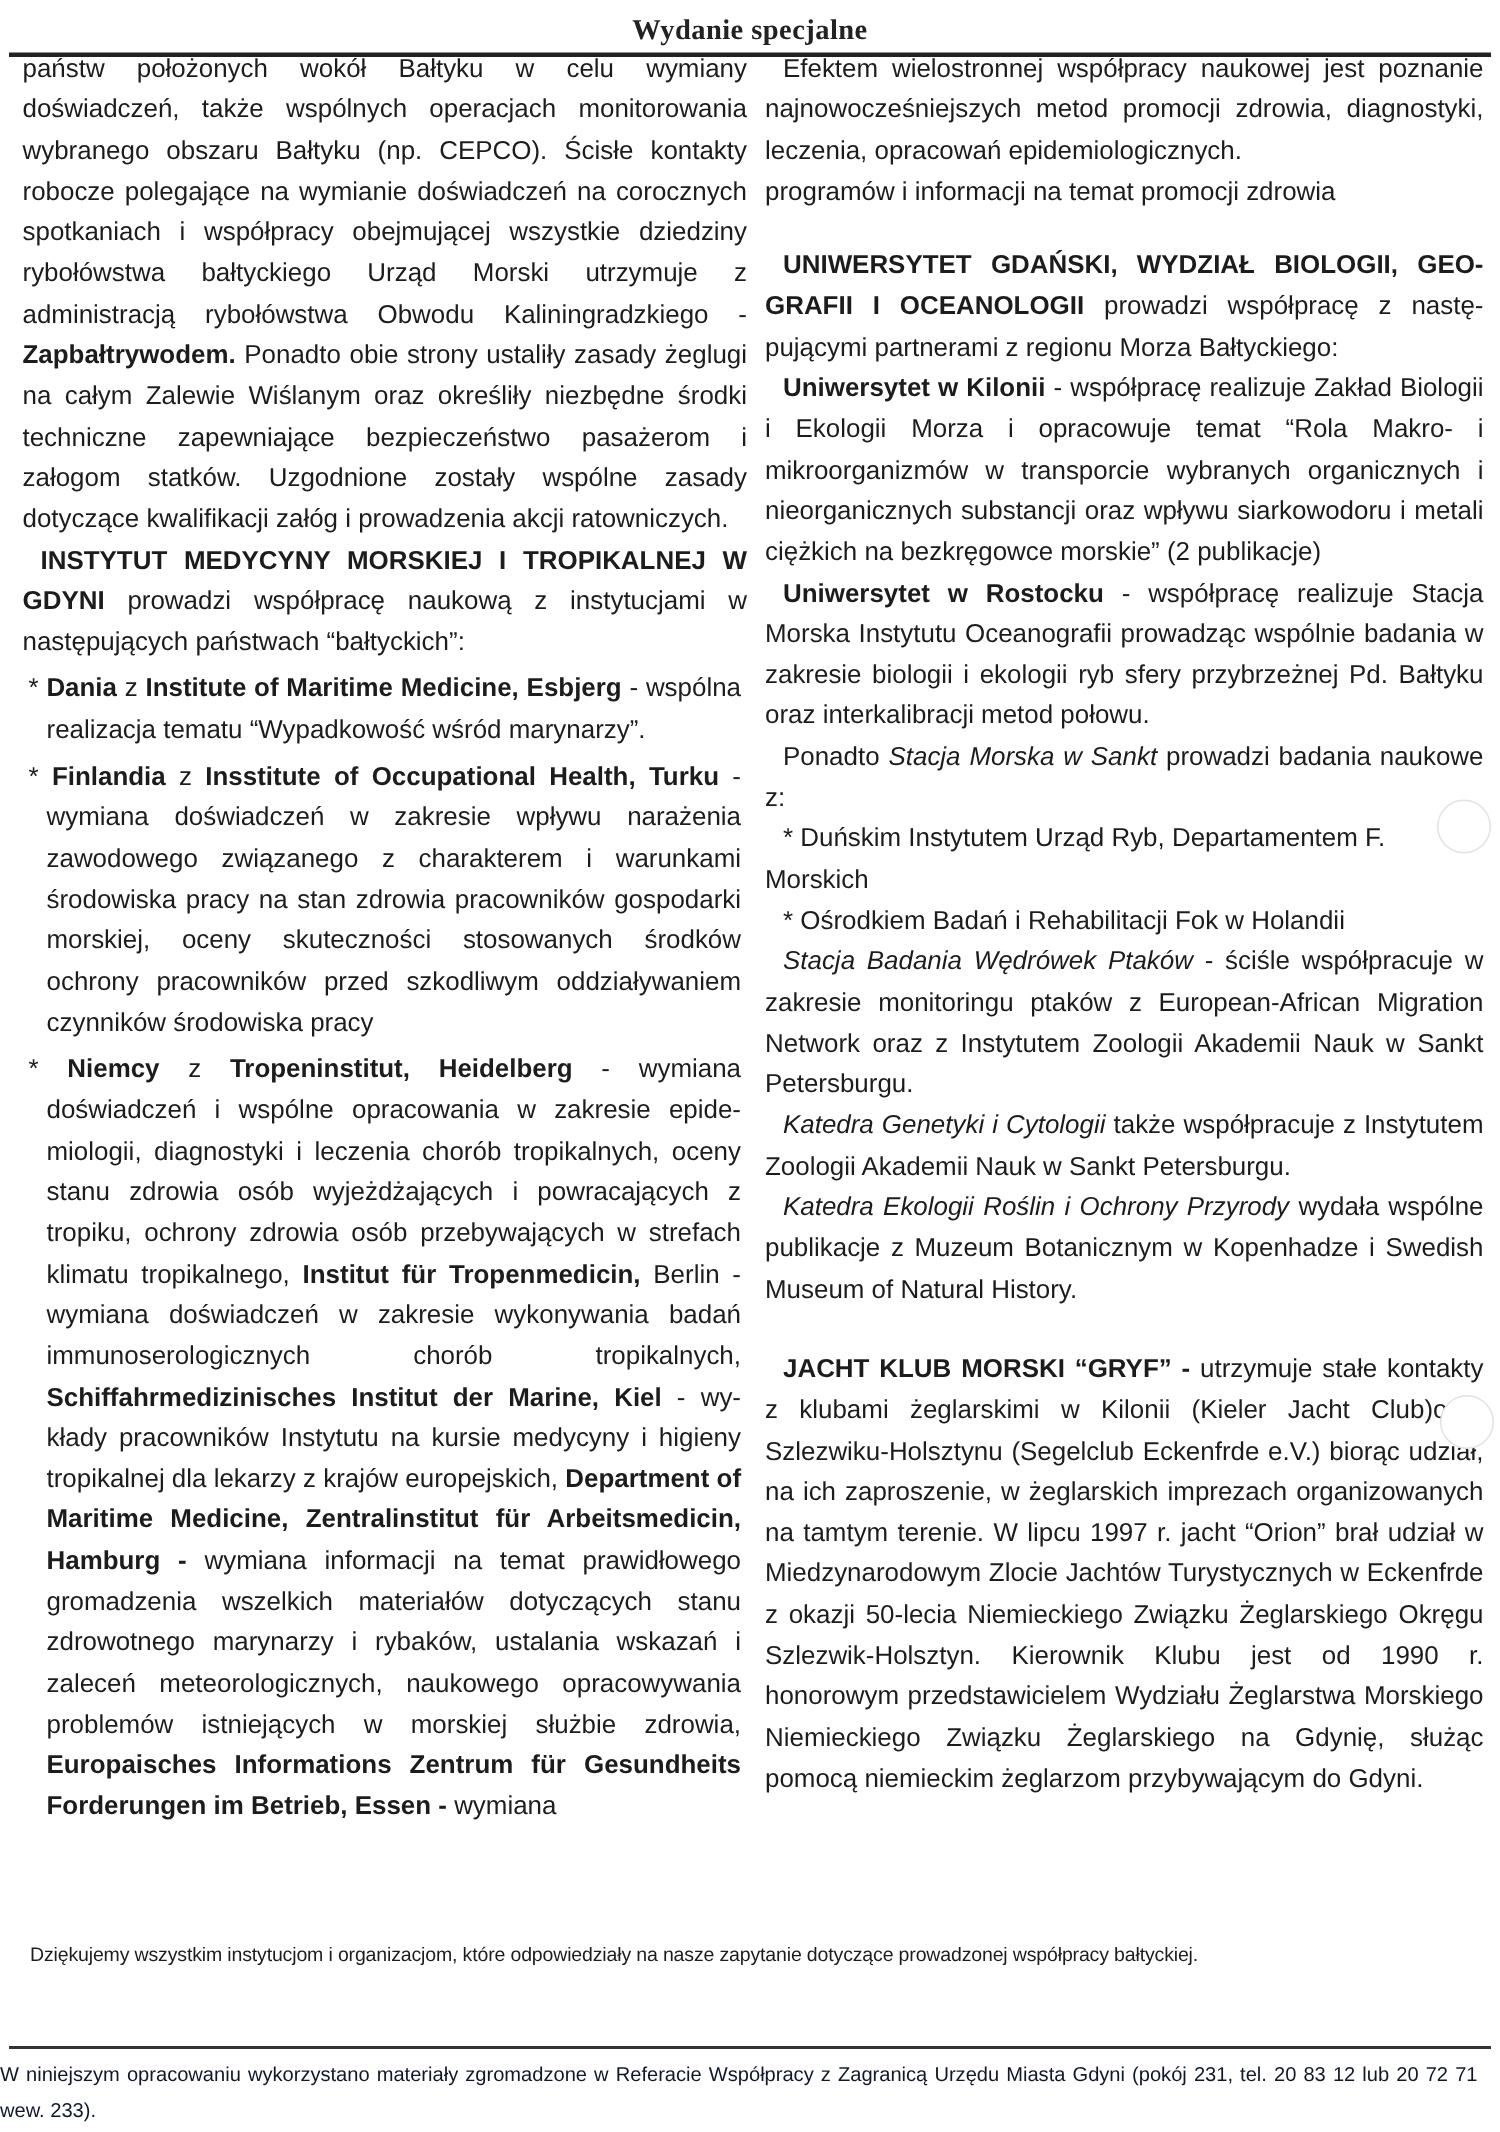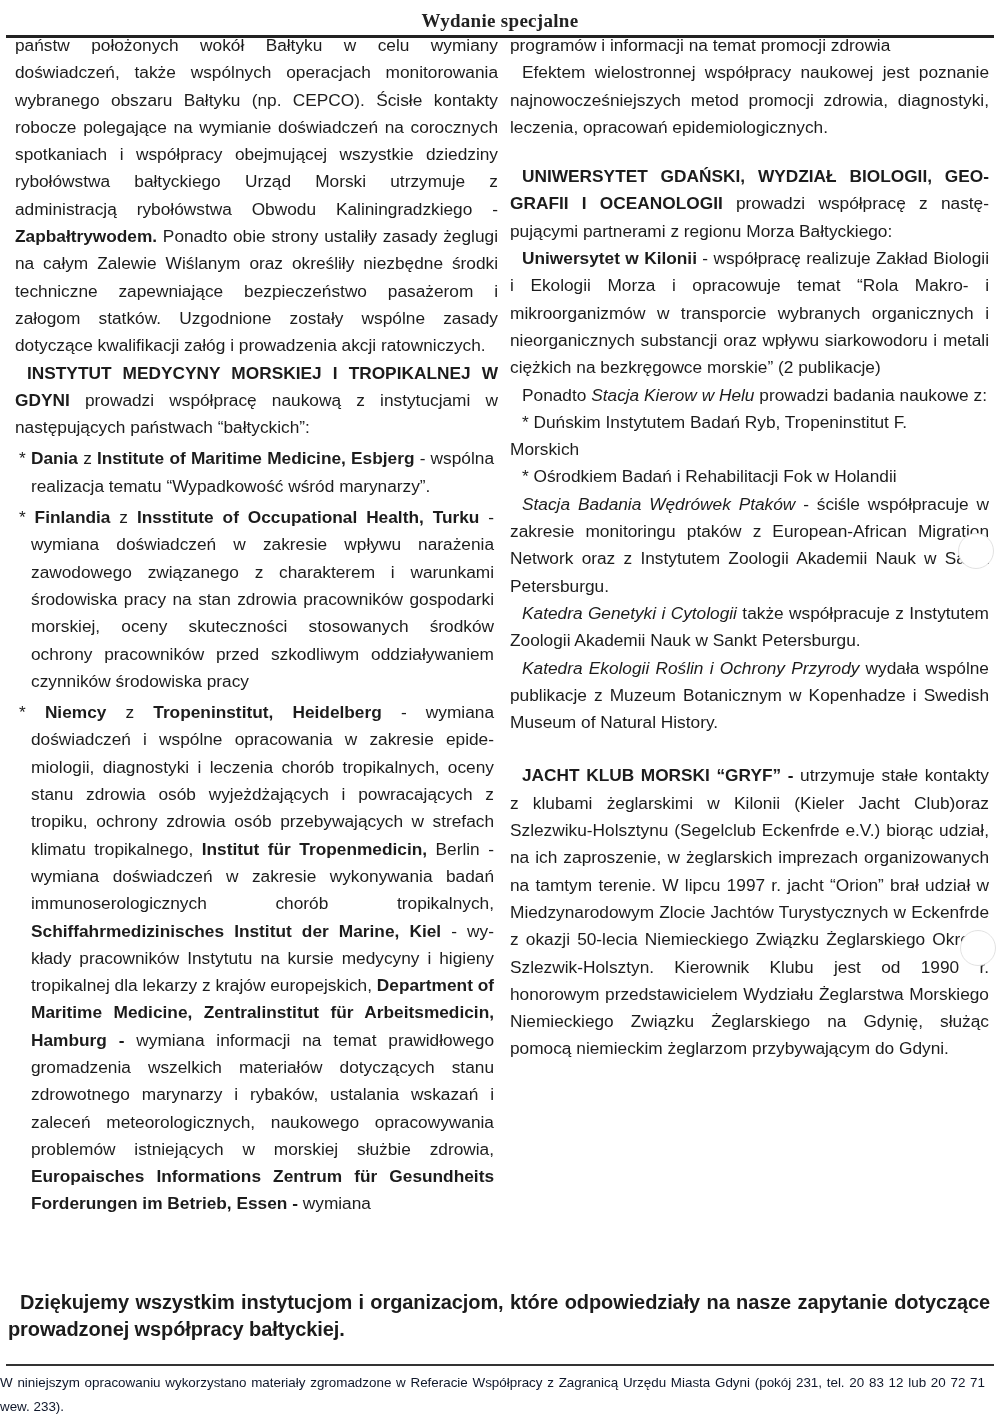--- a/index.html
+++ b/index.html
@@ -29,21 +29,21 @@
     .p { margin: 0; }
     .indent { text-indent: 12px; }
     .b { font-weight: bold; }
     .i { font-style: italic; }
     .bullet { padding-left: 12px; text-indent: -12px; margin: 4px; }
     .gap { height: 22px; }
     .gap2 { height: 26px; }
     .sub-bullet { text-indent: 12px; margin: 0; }
     .thanks {
       position: absolute; left: 8px; width: 982px; top: 1289px;
-      font-weight: bold; font-size: 20px; line-height: 27px;
+      font-weight: normal; font-size: 13px; line-height: 27px;
       text-align: justify; text-indent: 12px; letter-spacing: -0.1px;
     }
     .footer-rule {
       position: absolute; left: 6px; right: 6px; top: 1364px; height: 2px; background: #333;
     }
     .footer-note {
       position: absolute; left: 0; width: 985px; top: 1371px;
       font-size: 13.4px; line-height: 24px; text-align: justify; color: #0f172a;
     }
     .scan-mark {
@@ -65,33 +65,34 @@
   <p class="p indent"><span class="b">INSTYTUT MEDYCYNY MORSKIEJ I TROPIKALNEJ W GDYNI</span><span>  prowadzi współpracę naukową z instytucjami w następujących państwach “bałtyckich”:</span></p>
 
   <p class="bullet"><span>* </span><span class="b">Dania</span><span> z </span><span class="b">Institute of Maritime Medicine, Esbjerg</span><span> - wspólna realizacja tematu “Wypadkowość wśród mary­narzy”.</span></p>
 
   <p class="bullet"><span>* </span><span class="b">Finlandia</span><span> z </span><span class="b">Insstitute of Occupational Health, Turku</span><span> - wymiana doświadczeń w zakresie wpływu narażenia zawodowego związanego z charakterem i warunkami środowiska pracy na stan zdrowia pracowników gospo­darki morskiej, oceny skuteczności stosowanych środków ochrony pracowników przed szkodliwym oddziaływaniem czynników środowiska pracy</span></p>
 
   <p class="bullet"><span>* </span><span class="b">Niemcy</span><span> z </span><span class="b">Tropeninstitut, Heidelberg</span><span> - wymiana doświadczeń i wspólne opracowania w zakresie epide­miologii, diagnostyki i leczenia chorób tropikalnych, oce­ny stanu zdrowia osób wyjeżdżających i powracających z tropiku, ochrony zdrowia osób przebywających w stre­fach klimatu tropikalnego, </span><span class="b">Institut für Tropenmedicin,</span><span> Berlin - wymiana doświadczeń w zakresie wykonywania badań  immunoserologicznych chorób tropikalnych, </span><span class="b">Schiffahrmedizinisches Institut der Marine, Kiel</span><span> - wy­kłady pracowników Instytutu na kursie medycyny i higie­ny tropikalnej dla lekarzy z krajów europejskich, </span><span class="b">Depart­ment of Maritime Medicine, Zentralinstitut für Arbei­tsmedicin, Hamburg -</span><span> wymiana informacji na temat pra­widłowego gromadzenia wszelkich materiałów dotyczą­cych stanu zdrowotnego marynarzy i rybaków, ustalania wskazań i zaleceń meteorologicznych, naukowego opra­cowywania problemów istniejących w morskiej służbie zdrowia, </span><span class="b">Europaisches Informations Zentrum für Ge­sundheits Forderungen im Betrieb, Essen -</span><span> wymiana</span></p>
 </div>
 
 <div class="col col-right">
+  <p class="p indent">Efektem wielostronnej współpracy naukowej jest pozna­nie najnowocześniejszych metod promocji zdrowia, diag­nostyki, leczenia, opracowań epidemiologicznych.</p>
   <p class="p">programów i informacji na  temat promocji zdrowia</p>
-  <p class="p indent">Efektem wielostronnej współpracy naukowej jest pozna­nie najnowocześniejszych metod promocji zdrowia, diag­nostyki, leczenia, opracowań epidemiologicznych.</p>
 
   <div class="gap"></div>
 
   <p class="p indent"><span class="b">UNIWERSYTET GDAŃSKI, WYDZIAŁ BIOLOGII, GEO­GRAFII I OCEANOLOGII</span><span> prowadzi współpracę z nastę­pującymi partnerami z regionu Morza Bałtyckiego:</span></p>
 
   <p class="p indent"><span class="b">Uniwersytet w Kilonii</span><span> - współpracę realizuje Zakład Bio­logii i Ekologii Morza i opracowuje temat “Rola Makro- i mikroorganizmów w transporcie wybranych organicznych i nieorganicznych substancji oraz wpływu siarkowodoru i metali ciężkich na bezkręgowce morskie” (2 publikacje)</span></p>
 
+  <p class="p indent"><span class="b">Uniwersytet w Rostocku</span><span> - współpracę realizuje Stacja Morska Instytutu Oceanografii prowadząc wspólnie bada­nia w zakresie biologii i ekologii ryb sfery przybrzeżnej Pd. Bałtyku oraz interkalibracji metod połowu.</span></p>
 
-  <p class="p indent"><span>Ponadto </span><span class="i">Stacja Kierow w Helu</span><span> prowadzi badania nauko­we z:</span></p>
+  <p class="p indent"><span>Ponadto </span><span class="i">Stacja Morska w Sankt</span><span> prowadzi badania nauko­we z:</span></p>
 
-  <p class="sub-bullet">* Duńskim Instytutem Badań Ryb, Tropeninstitut F.</p>
+  <p class="sub-bullet">* Duńskim Instytutem Urząd Ryb, Departamentem F.</p>
   <p class="p">Morskich</p>
   <p class="sub-bullet">* Ośrodkiem Badań i Rehabilitacji Fok w Holandii</p>
 
   <p class="p indent"><span class="i">Stacja Badania Wędrówek Ptaków</span><span> - ściśle współpracuje w zakresie monitoringu ptaków z European-African Migra­tion Network oraz z Instytutem Zoologii Akademii Nauk w Sankt Petersburgu.</span></p>
 
   <p class="p indent"><span class="i">Katedra Genetyki i Cytologii</span><span> także współpracuje z Insty­tutem Zoologii Akademii Nauk w Sankt Petersburgu.</span></p>
 
   <p class="p indent"><span class="i">Katedra Ekologii Roślin i Ochrony Przyrody</span><span> wydała wspólne publikacje z Muzeum Botanicznym w Kopenha­dze i Swedish Museum of Natural History.</span></p>
 
   <div class="gap2"></div>

